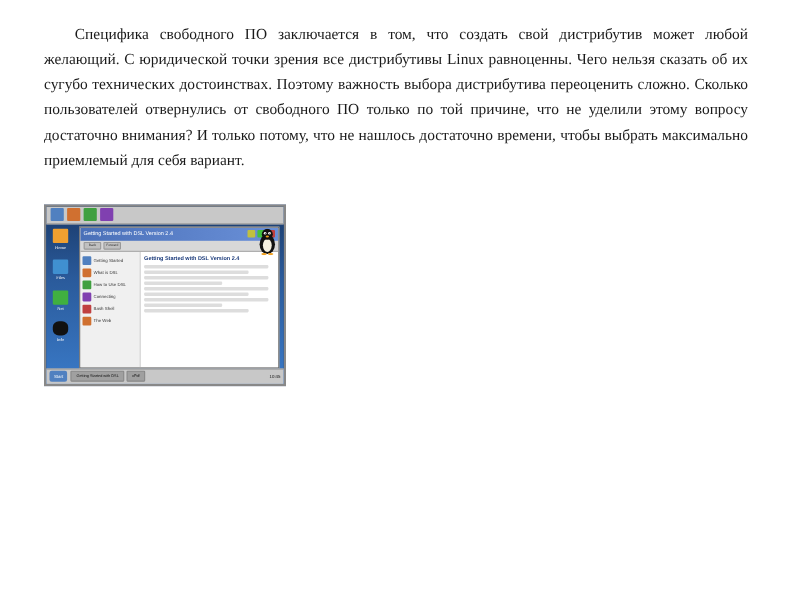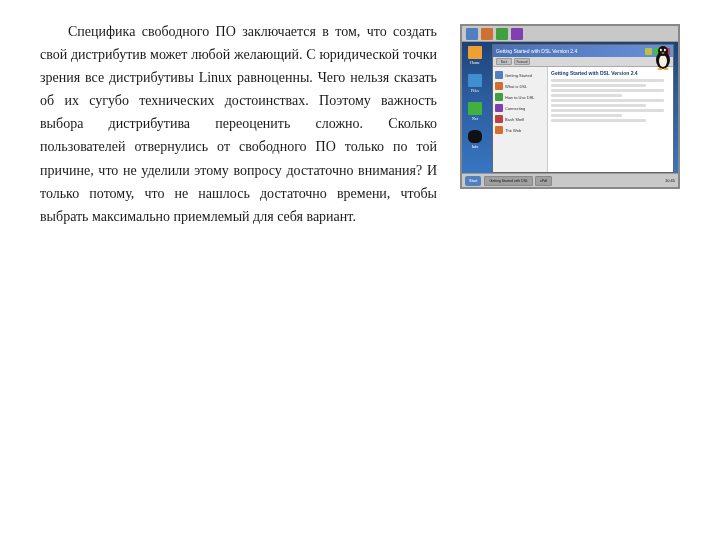--- a/index.html
+++ b/index.html
@@ -29,20 +29,21 @@
       font-size: 32px;
       color: #5a5a8a;
       font-family: 'Times New Roman', Times, serif;
       font-weight: normal;
       margin-bottom: 18px;
       font-style: italic;
     }
 
     .content-area {
       display: flex;
+      flex-direction: column;
       gap: 23px;
       align-items: flex-start;
       justify-content: space-between;
     }
 
     .text-block {
       flex: 1;
       font-size: 14px;
       line-height: 1.65;
       color: #1a1a1a;

